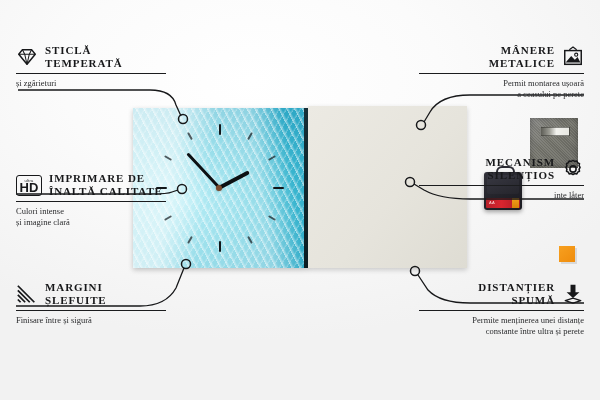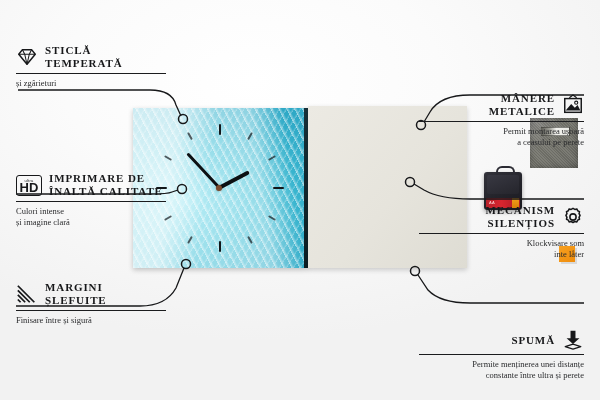--- a/index.html
+++ b/index.html
@@ -99,21 +99,21 @@
     font-family:"Liberation Serif", serif;
     font-weight:bold;font-size:11px;letter-spacing:.9px;color:#17181a;
     line-height:13px;text-transform:uppercase;white-space:nowrap;
   }
   .co-rule{height:1px;background:#1b1c1e;margin:3px 0 4px 0;}
   .co-sub{
     font-family:"Liberation Serif", serif;
     font-size:8.5px;color:#2a2b2d;line-height:10.5px;white-space:nowrap;
   }
   .left .co-head{display:flex;align-items:center;gap:7px;}
-  .right .co-head{display:flex;align-items:center;gap:7px;justify-content:flex-end;margin-top:48px;}
+  .right .co-head{display:flex;align-items:center;gap:7px;justify-content:flex-end;}
   .right .co-title,.right .co-sub{text-align:right;}
   .ico{width:22px;height:22px;flex:0 0 22px;display:block;}
 
   svg.wires{position:absolute;left:0;top:0;width:600px;height:400px;pointer-events:none;}
   svg.wires path{fill:none;stroke:#17181a;stroke-width:1.3;}
   svg.wires circle{fill:none;stroke:#17181a;stroke-width:1.5;}
 
   .hd-box{
     width:24px;height:19px;border:1.6px solid #17181a;border-radius:3px;
     display:flex;flex-direction:column;align-items:center;justify-content:center;
@@ -253,27 +253,27 @@
       <div>
         <div class="co-title">MECANISM</div>
         <div class="co-title">SILENȚIOS</div>
       </div>
       <svg class="ico" viewBox="0 0 24 24">
         <path d="M12 2.6 l2 1.1 2.2-.5 .9 2 2 .9 -.5 2.2 1.1 2 -1.1 2 .5 2.2 -2 .9 -.9 2 -2.2-.5 -2 1.1 -2-1.1 -2.2 .5 -.9-2 -2-.9 .5-2.2 -1.1-2 1.1-2 -.5-2.2 2-.9 .9-2 2.2 .5 Z" fill="none" stroke="#17181a" stroke-width="1.7" stroke-linejoin="round"></path>
         <circle cx="12" cy="12" r="3.4" fill="none" stroke="#17181a" stroke-width="1.7"></circle>
       </svg>
     </div>
     <div class="co-rule"></div>
-    <div class="co-sub">Klockvisare som</div>
     <div class="co-sub">inte låter</div>
   </div>
 
   <div class="callout right" style="right:16px;top:281px;width:165px;">
     <div class="co-head">
       <div>
+        <div class="co-title">DISTANȚIER</div>
         <div class="co-title">SPUMĂ</div>
       </div>
       <svg class="ico" viewBox="0 0 24 24">
         <path d="M9.3 2 H14.7 V10 H19 L12 16.4 L5 10 H9.3 Z" fill="#17181a"></path>
         <path d="M12 16.6 L20.5 19.2 L12 22 L3.5 19.2 Z" fill="none" stroke="#17181a" stroke-width="1.4" stroke-linejoin="round"></path>
       </svg>
     </div>
     <div class="co-rule"></div>
     <div class="co-sub">Permite menținerea unei distanțe</div>
     <div class="co-sub">constante între ultra și perete</div>

